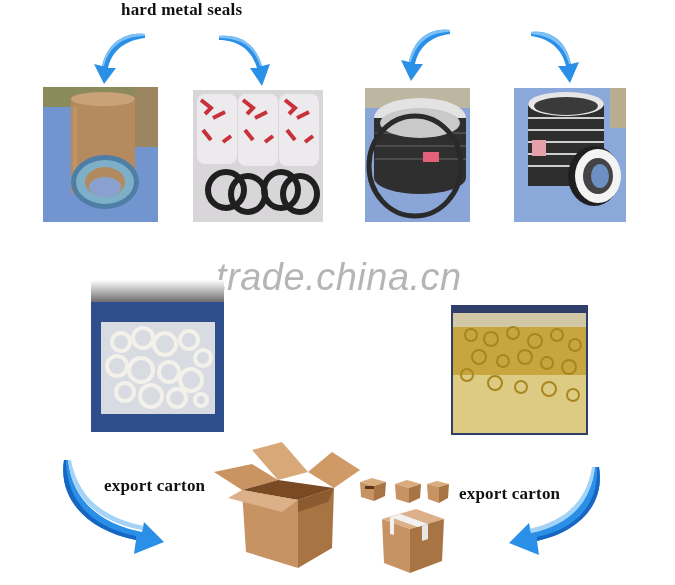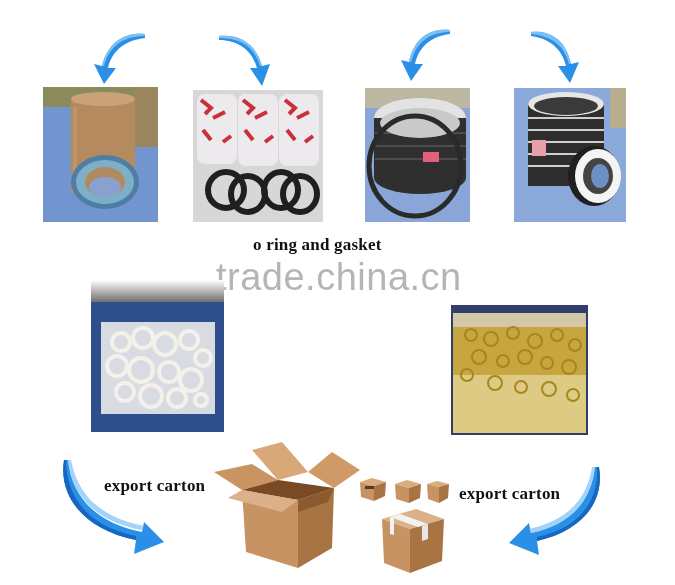--- a/index.html
+++ b/index.html
@@ -1,29 +1,29 @@
 <!DOCTYPE html>
 <html><head>
 <meta charset="utf-8">
 <style>
   html,body{margin:0;padding:0;background:#fff;}
   #stage{position:relative;width:675px;height:585px;overflow:hidden;background:#fff;
     font-family:"Liberation Serif","DejaVu Serif",serif;}
   .label{position:absolute;font-weight:bold;color:#111;font-size:17px;white-space:nowrap;letter-spacing:0.2px;}
   .photo{position:absolute;overflow:hidden;}
-  .watermark{position:absolute;font-family:"Liberation Sans","DejaVu Sans",sans-serif;font-size:38px;color:rgba(120,120,120,0.55);letter-spacing:0.5px;white-space:nowrap;}
+  .watermark{position:absolute;font-family:"Liberation Sans","DejaVu Sans",sans-serif;font-size:38px;color:rgba(120,120,120,0.55);letter-spacing:0.5px;white-space:nowrap;font-style:italic;}
   svg{display:block;}
   .arrow{position:absolute;}
 </style>
 </head>
 <body>
 
 <div id="stage">
 
-  <div class="label" style="left:253px;top:235px;">o ring and gasket</div>
+  <div class="label" style="left:121px;top:0px;">hard metal seals</div>
   <div class="label" style="left:104px;top:476px;">export carton</div>
   <div class="label" style="left:459px;top:484px;">export carton</div>
 
   <svg class="arrow" style="left:90px;top:30px" width="60" height="58" viewBox="0 0 60 58">
     <path d="M55 4 C35 2 18 12 12 36 L4 34 L14 54 L26 38 L18 38 C22 20 36 10 55 8 Z" fill="#2a8fe6"></path>
     <path d="M55 4 C35 2 18 12 12 36 L14 36 C20 14 36 6 55 6 Z" fill="#7cc0f5"></path>
   </svg>
   <svg class="arrow" style="left:216px;top:30px" width="60" height="58" viewBox="0 0 60 58">
     <path d="M3 6 C24 4 40 14 46 36 L54 34 L46 56 L34 38 L41 38 C36 20 22 10 3 10 Z" fill="#2a8fe6"></path>
     <path d="M3 6 C24 4 40 14 46 36 L44 36 C38 16 24 8 3 8 Z" fill="#7cc0f5"></path>

